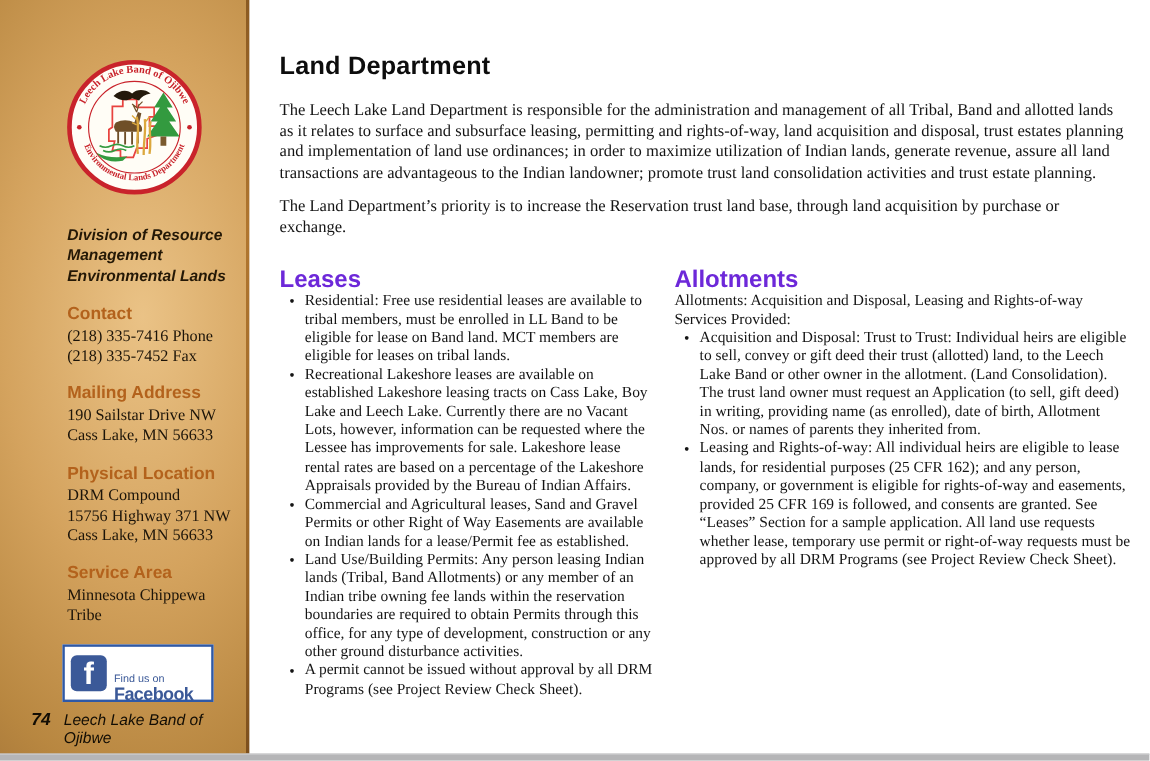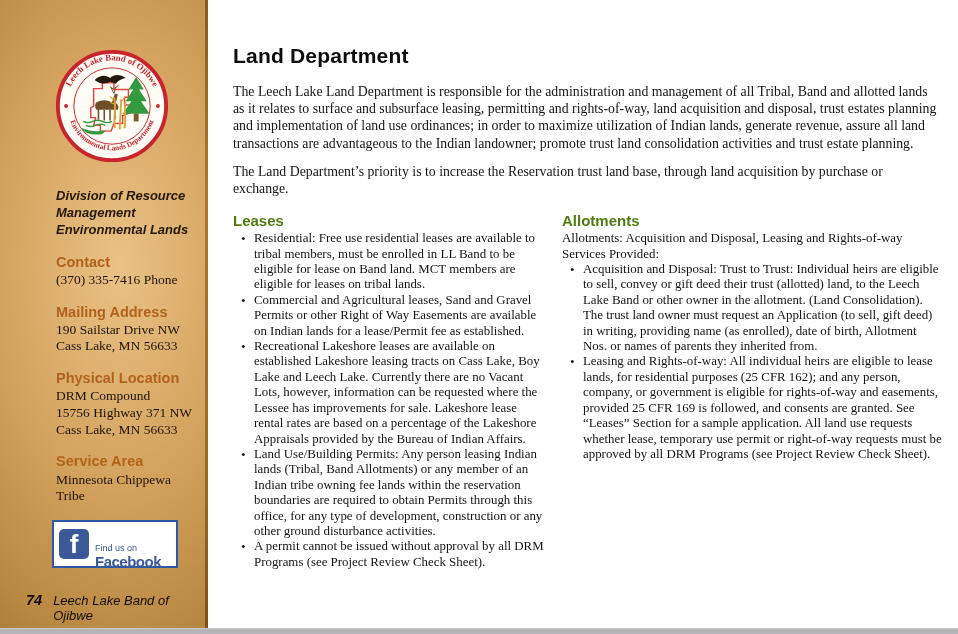--- a/index.html
+++ b/index.html
@@ -60,22 +60,22 @@
   }
   .page-title{
     font-family:"Liberation Sans",sans-serif;font-weight:bold;font-size:21px;
     color:#0d0d0d;margin:0 0 15px 0;letter-spacing:.2px;
   }
   .intro{font-size:13.8px;line-height:17.2px;margin:0 0 11px 0;width:708px;color:#141414;}
   .columns{display:flex;gap:17px;margin-top:6px;}
   .col-left{width:312px;flex:0 0 auto;}
   .col-right{width:381px;flex:0 0 auto;}
   .col-heading{
-    font-family:"Liberation Sans",sans-serif;font-weight:bold;font-size:15px;
-    color:#4d7c0f;margin:4px 0 1px 0;line-height:18px;
+    font-family:"Liberation Sans",sans-serif;font-weight:bold;font-size:20px;
+    color:#6d28d9;margin:16px 0 1px 0;line-height:18px;
   }
   .col-intro{font-size:12.9px;line-height:15.4px;margin:0;color:#141414;}
   ul.bullets{margin:0;padding:0;list-style:none;}
   ul.bullets li{
     position:relative;padding-left:21px;font-size:12.9px;line-height:15.4px;color:#141414;
   }
   ul.bullets li::before{
     content:"•";position:absolute;left:8px;top:0;font-size:13px;color:#141414;
   }
   
@@ -134,21 +134,22 @@
   </div>
 
   <div class="division">
     <div>Division of Resource</div>
     <div>Management</div>
     <div>Environmental Lands</div>
   </div>
 
   <div class="sb-section">
     <div class="sb-heading">Contact</div>
-    <div class="sb-line">(370) 335-7416 Phone</div>
+    <div class="sb-line">(218) 335-7416 Phone</div>
+    <div class="sb-line">(218) 335-7452 Fax</div>
   </div>
 
   <div class="sb-section">
     <div class="sb-heading">Mailing Address</div>
     <div class="sb-line">190 Sailstar Drive NW</div>
     <div class="sb-line">Cass Lake, MN 56633</div>
   </div>
 
   <div class="sb-section">
     <div class="sb-heading">Physical Location</div>
@@ -184,22 +185,22 @@
 
   <p class="intro">The Leech Lake Land Department is responsible for the administration and management of all Tribal, Band and allotted lands as it relates to surface and subsurface leasing, permitting and rights-of-way, land acquisition and disposal, trust estates planning and implementation of land use ordinances; in order to maximize utilization of Indian lands, generate revenue, assure all land transactions are advantageous to the Indian landowner; promote trust land consolidation activities and trust estate planning.</p>
   <p class="intro">The Land Department’s priority is to increase the Reservation trust land base, through land acquisition by purchase or exchange.</p>
 
   <div class="columns">
 
     <section class="col-left">
       <h2 class="col-heading">Leases</h2>
       <ul class="bullets">
         <li>Residential: Free use residential leases are available to tribal members, must be enrolled in LL Band to be eligible for lease on Band land. MCT members are eligible for leases on tribal lands.</li>
+        <li>Recreational Lakeshore leases are available on established Lakeshore leasing tracts on Cass Lake, Boy Lake and Leech Lake. Currently there are no Vacant Lots, however, information can be requested where the Lessee has improvements for sale. Lakeshore lease rental rates are based on a percentage of the Lakeshore Appraisals provided by the Bureau of Indian Affairs.</li>
         <li>Commercial and Agricultural leases, Sand and Gravel Permits or other Right of Way Easements are available on Indian lands for a lease/Permit fee as established.</li>
-        <li>Recreational Lakeshore leases are available on established Lakeshore leasing tracts on Cass Lake, Boy Lake and Leech Lake. Currently there are no Vacant Lots, however, information can be requested where the Lessee has improvements for sale. Lakeshore lease rental rates are based on a percentage of the Lakeshore Appraisals provided by the Bureau of Indian Affairs.</li>
         <li>Land Use/Building Permits: Any person leasing Indian lands (Tribal, Band Allotments) or any member of an Indian tribe owning fee lands within the reservation boundaries are required to obtain Permits through this office, for any type of development, construction or any other ground disturbance activities.</li>
         <li>A permit cannot be issued without approval by all DRM Programs (see Project Review Check Sheet).</li>
       </ul>
     </section>
 
     <section class="col-right">
       <h2 class="col-heading">Allotments</h2>
       <p class="col-intro">Allotments: Acquisition and Disposal, Leasing and Rights-of-way Services Provided:</p>
       <ul class="bullets">
         <li>Acquisition and Disposal: Trust to Trust: Individual heirs are eligible to sell, convey or gift deed their trust (allotted) land, to the Leech Lake Band or other owner in the allotment. (Land Consolidation). The trust land owner must request an Application (to sell, gift deed) in writing, providing name (as enrolled), date of birth, Allotment Nos. or names of parents they inherited from.</li>

